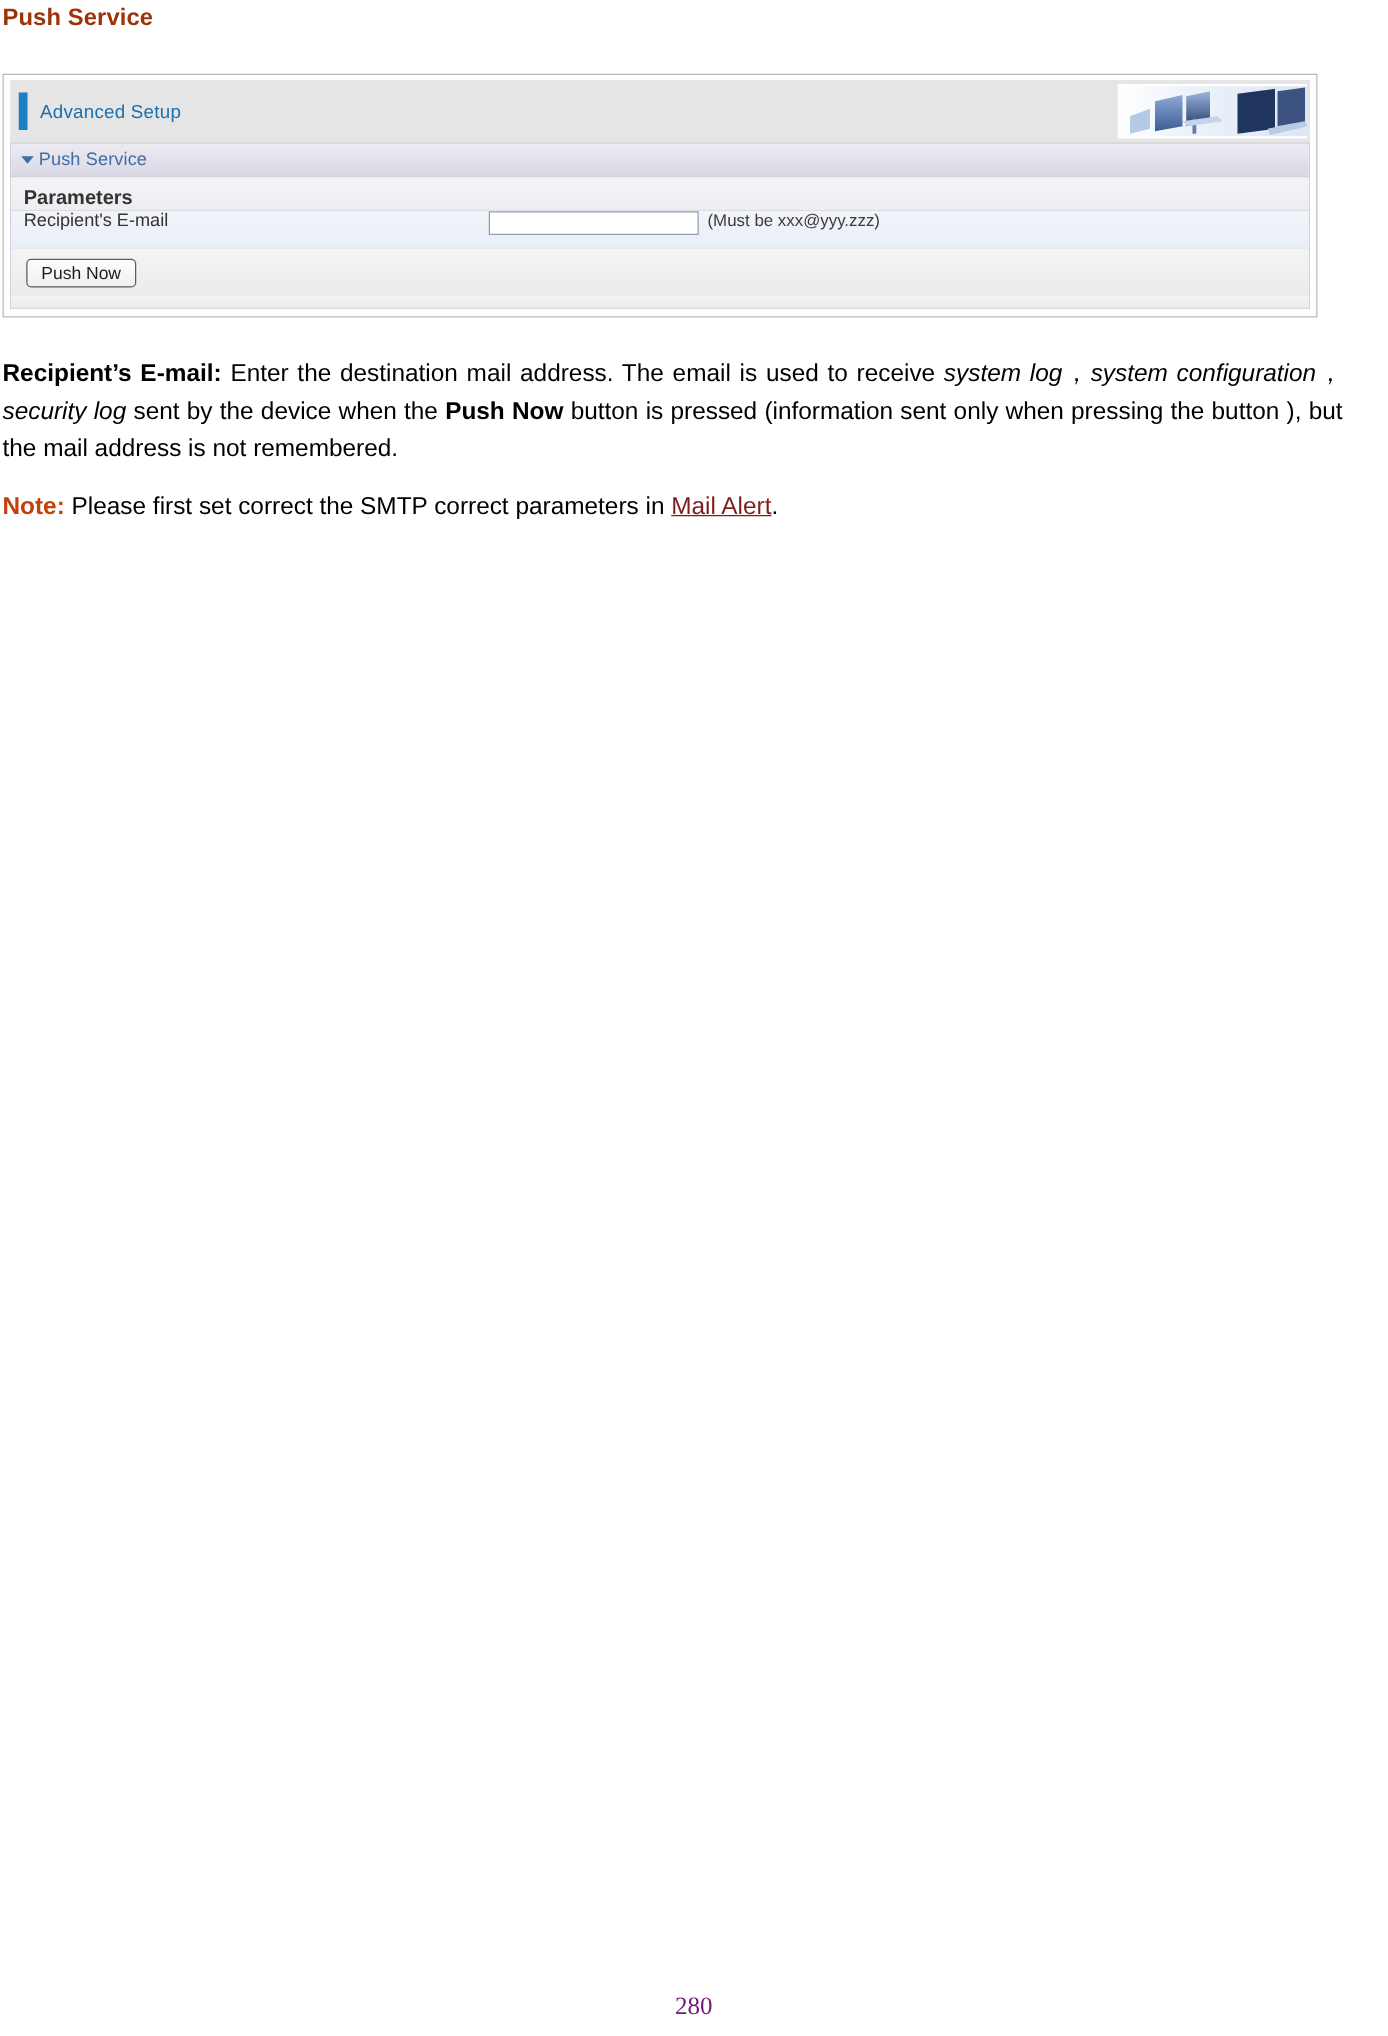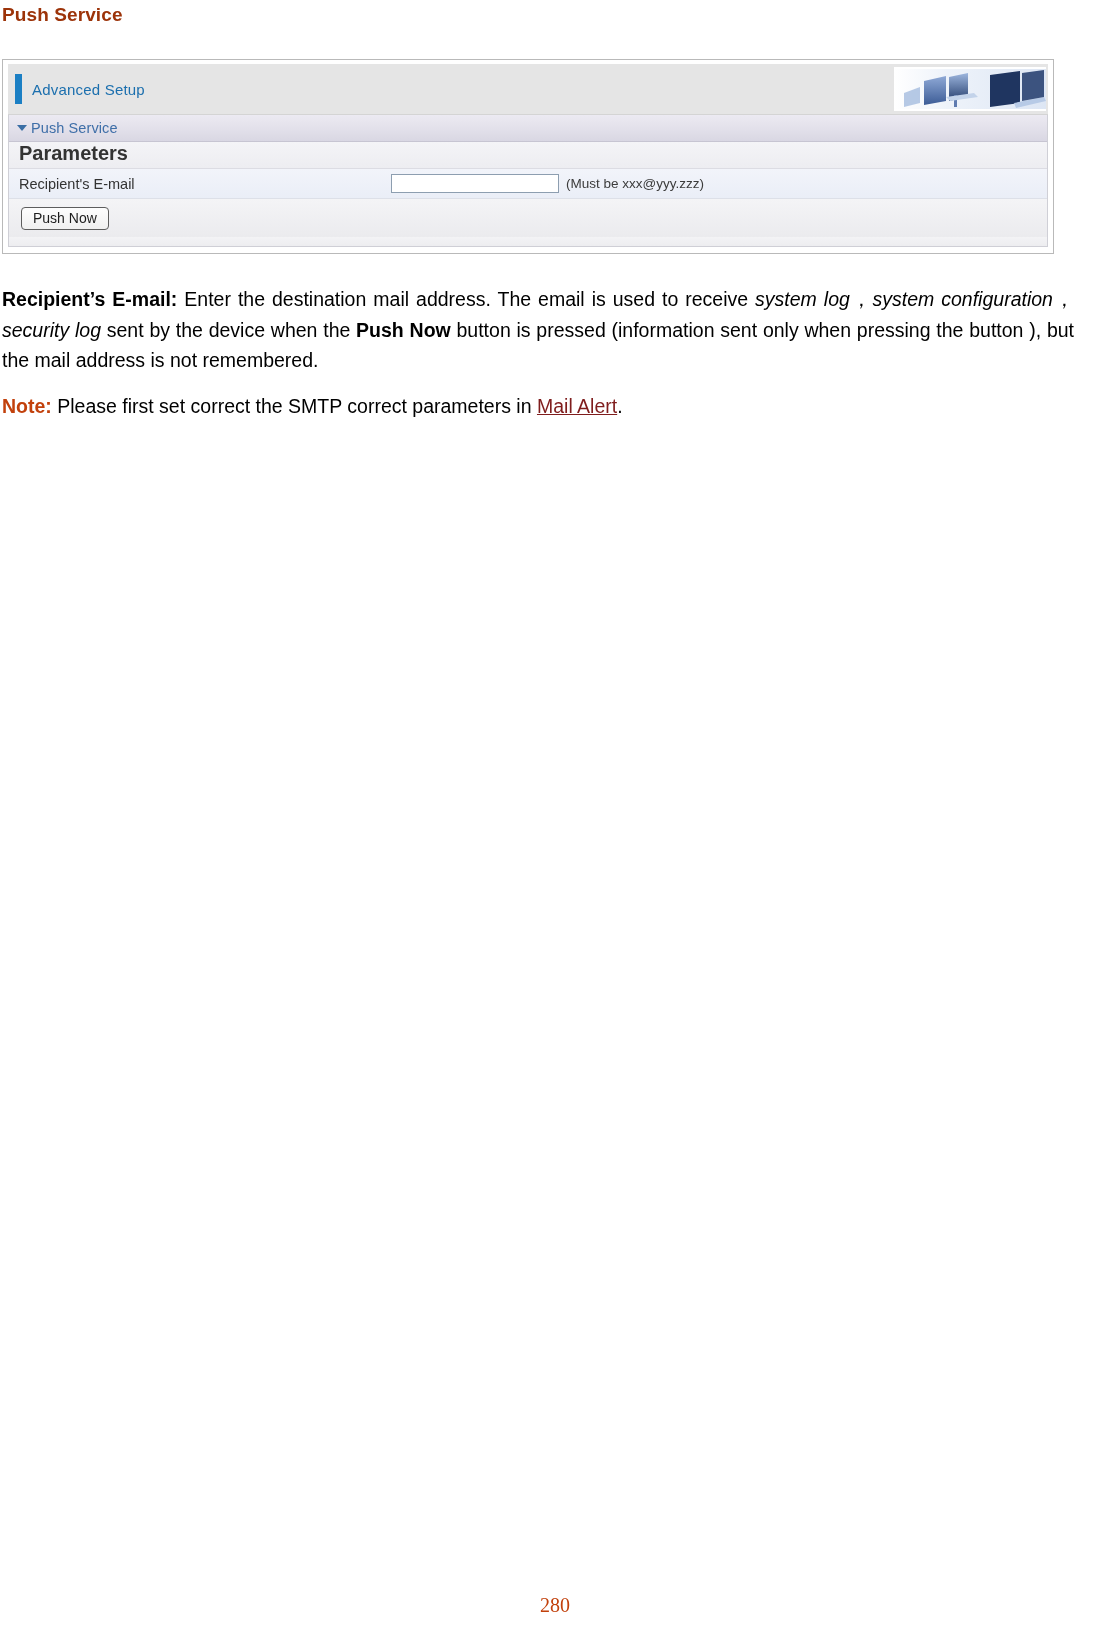--- a/index.html
+++ b/index.html
@@ -108,33 +108,33 @@
   }
   .section-head-label {
     font-size: 14.5px;
     color: #3f6fa8;
     letter-spacing: 0.1px;
   }
 
   .params-row {
     height: 26px;
     display: flex;
-    align-items: flex-start;
+    align-items: flex-end;
     padding-left: 10px;
     background: linear-gradient(to bottom, #f4f4f7 0%, #ededf1 100%);
     border-bottom: 1px solid #dcdce3;
-    font-size: 20px;
+    font-size: 16px;
     color: #333333;
     font-weight: bold;
   }
 
   .field-row {
     height: 29px;
     display: flex;
-    align-items: center;
+    align-items: flex-start;
     background: linear-gradient(to bottom, #f2f4fa 0%, #eaeef7 100%);
     border-bottom: 1px solid #dde0e8;
   }
   .field-label {
     width: 370px;
     flex: none;
     padding-left: 10px;
     box-sizing: border-box;
     font-size: 14.5px;
     color: #333333;
@@ -208,21 +208,21 @@
 
   
   .page-num {
     position: absolute;
     left: 0;
     right: 0;
     bottom: 16px;
     text-align: center;
     font-family: "Liberation Serif", serif;
     font-size: 20px;
-    color: #c2410c;
+    color: #701a75;
   }
 </style>
 </head>
 <body>
 
 <div class="page">
 
   <h1 class="doc-title">Push Service</h1>
 
 

